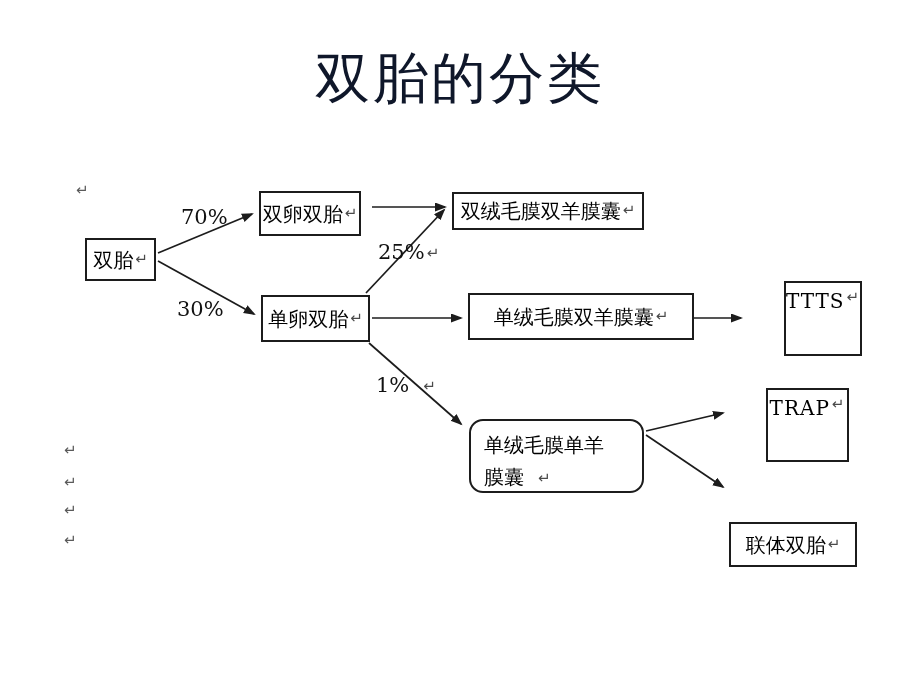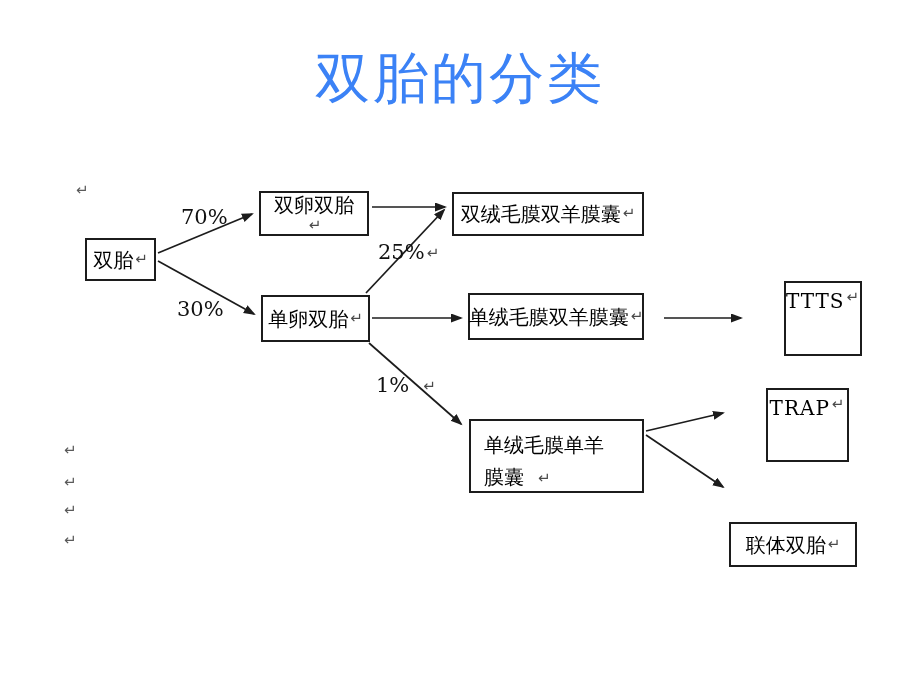--- a/index.html
+++ b/index.html
@@ -15,21 +15,21 @@
   .slide-title {
     position: absolute;
     left: 0; right: 0;
     top: 42px;
     margin: 0;
     text-align: center;
     font-family: Liberation Sans, sans-serif;
     font-weight: 400;
     font-size: 55px;
     letter-spacing: 3px;
-    color: #3b82f6;
+    color: #0f172a;
   }
   .edges {
     position: absolute;
     left: 0; top: 0;
     width: 920px; height: 690px;
     pointer-events: none;
   }
   .node {
     position: absolute;
     box-sizing: border-box;
@@ -48,20 +48,21 @@
     font-family: "DejaVu Serif", serif;
     letter-spacing: 1px;
     margin-left: 36px;
   }
   .node.wrap {
     display: block;
     white-space: normal;
     padding: 8px 20px 0 13px;
     line-height: 1.6;
     text-align: left;
+    border-radius: 14px;
   }
   .pct {
     position: absolute;
     font-family: "DejaVu Serif", serif;
     font-size: 21px;
     color: #111111;
     white-space: nowrap;
   }
   .rm {
     font-family: "DejaVu Sans", sans-serif;
@@ -103,36 +104,36 @@
       <line x1="646" y1="431" x2="723" y2="413" marker-end="url(#ah)"></line>
       <line x1="646" y1="435" x2="723" y2="487" marker-end="url(#ah)"></line>
     </g>
   </svg>
 
   <div class="node" style="left:85px; top:238px; width:71px; height:43px;text-align:center;">
     <span>双胎</span>
       <span class="rm">↵</span>
   </div>
 
-  <div class="node" style="left:259px; top:191px; width:110px; height:45px;flex-direction:column;">
+  <div class="node" style="left:259px; top:191px; width:102px; height:45px;">
     <span>双卵双胎</span>
       <span class="rm">↵</span>
   </div>
 
   <div class="node" style="left:261px; top:295px; width:109px; height:47px;">
     <span>单卵双胎</span>
       <span class="rm">↵</span>
   </div>
 
-  <div class="node" style="left:452px; top:192px; width:192px; height:44px;">
+  <div class="node" style="left:452px; top:192px; width:192px; height:38px;">
     <span>双绒毛膜双羊膜囊</span>
       <span class="rm">↵</span>
   </div>
 
-  <div class="node" style="left:468px; top:293px; width:176px; height:47px;">
+  <div class="node" style="left:468px; top:293px; width:226px; height:47px;">
     <span>单绒毛膜双羊膜囊</span>
       <span class="rm">↵</span>
   </div>
 
   <div class="node top-align" style="left:748px; top:281px; width:78px; height:75px;">
     <span>TTTS</span>
       <span class="rm">↵</span>
   </div>
 
   <div class="node wrap" style="left:469px; top:419px; width:175px; height:74px;">

